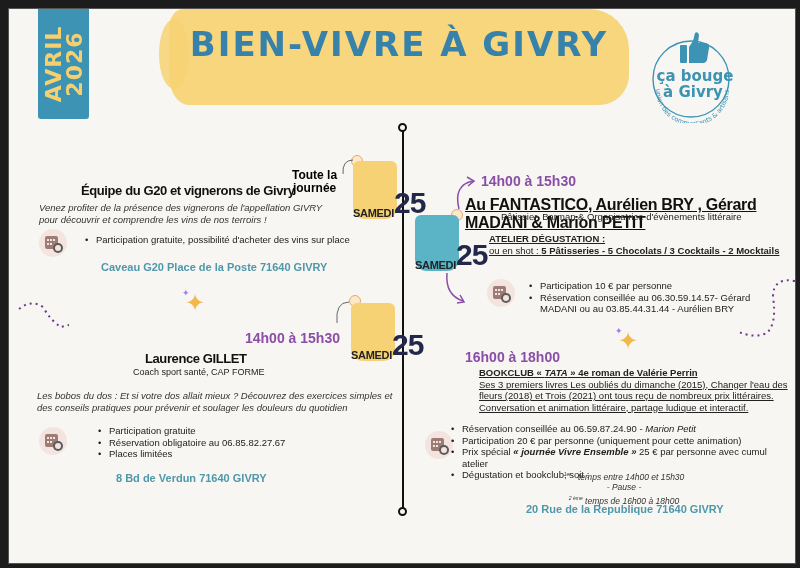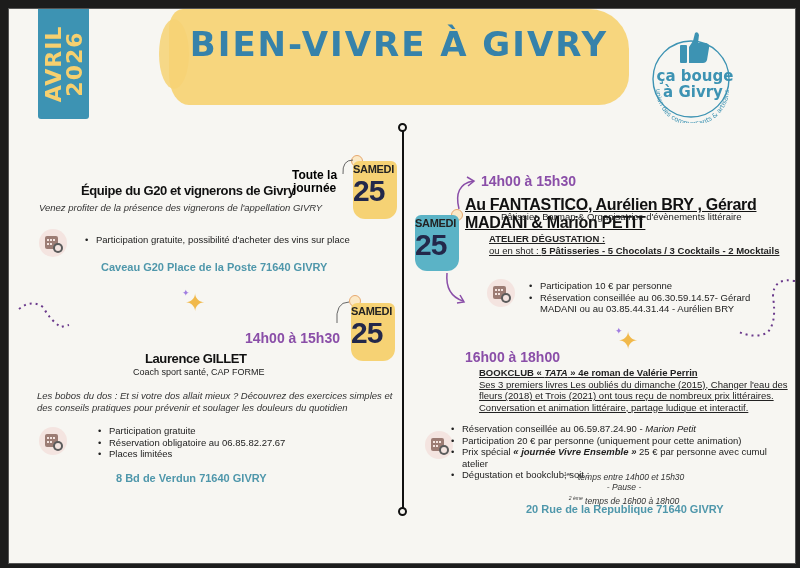--- a/index.html
+++ b/index.html
@@ -41,21 +41,21 @@
     position: absolute; left: 632px; top: 18px; width: 110px; height: 96px;
   }
 
   
   .timeline-line { position: absolute; left: 393px; top: 120px; width: 2px; height: 380px; background: #111; }
   .timeline-dot { position: absolute; width: 9px; height: 9px; border: 2px solid #111; border-radius: 50%; background: #f7f6f2; }
 
   
   .date-badge {
     position: absolute; width: 44px; height: 58px; border-radius: 6px 6px 12px 12px;
-    display: flex; flex-direction: column; align-items: flex-start; justify-content: flex-start;
+    display: flex; flex-direction: row; align-items: flex-end; justify-content: flex-start;
   }
   .date-badge.yellow { background: #f6d274; }
   .date-badge.blue { background: #5bb3c6; }
   .badge-day { font-size: 11px; font-weight: bold; color: #222; margin-top: 2px; letter-spacing: -0.3px; white-space: nowrap; }
   .badge-num { font-size: 30px; font-weight: bold; color: #23284a; line-height: 32px; letter-spacing: -1px; }
   .alarm { position: absolute; width: 12px; height: 12px; border: 1.5px solid #e7a86e; border-radius: 50%; background: #fbe9c7; }
 
   .purple { color: #000000; }
   .time { font-weight: bold; font-size: 14px; color: #8a4ea8; }
   .ev-title { font-weight: bold; font-size: 13px; color: #111; letter-spacing: -0.4px; }
@@ -121,20 +121,21 @@
       <path d="M14 3 Q3 3 4 17" fill="none" stroke="#666" stroke-width="1"></path>
     </svg>
     <div class="date-badge yellow" style="left:344px; top:152px;">
       <span class="badge-day">SAMEDI</span>
       <span class="badge-num">25</span>
     </div>
 
     <div class="abs ev-title" style="left:72px; top:174px;">Équipe du G20 et vignerons de Givry</div>
     <div class="abs desc-italic" style="left:30px; top:193px;">
       <div>Venez profiter de la présence des vignerons de l'appellation GIVRY</div>
+      <div>pour découvrir et comprendre les vins de nos terroirs !</div>
     </div>
     <div class="cal-icon" style="left:30px; top:220px;">
       <svg width="28" height="28" viewBox="0 0 28 28">
           <rect x="6" y="7" width="13" height="13" rx="2" fill="#9c7c74"></rect>
           <g fill="#f4e4e0">
             <rect x="8" y="10" width="2" height="2"></rect>
             <rect x="11" y="10" width="2" height="2"></rect>
             <rect x="14" y="10" width="2" height="2"></rect>
             <rect x="8" y="14" width="2" height="2"></rect>
             <rect x="11" y="14" width="2" height="2"></rect>

